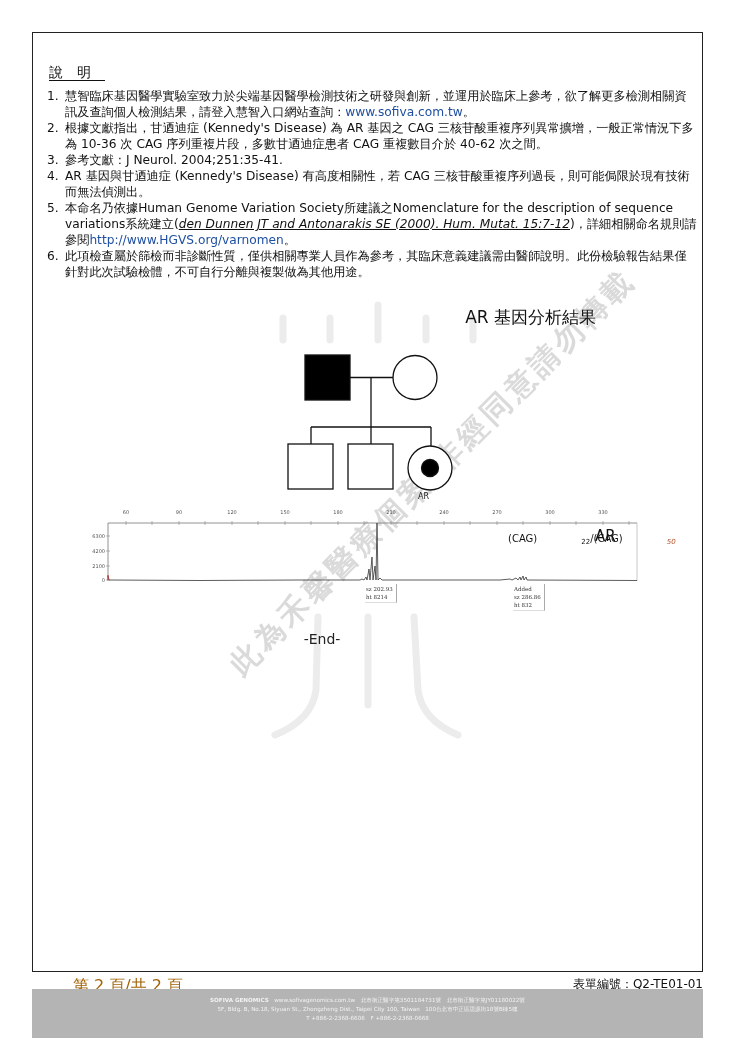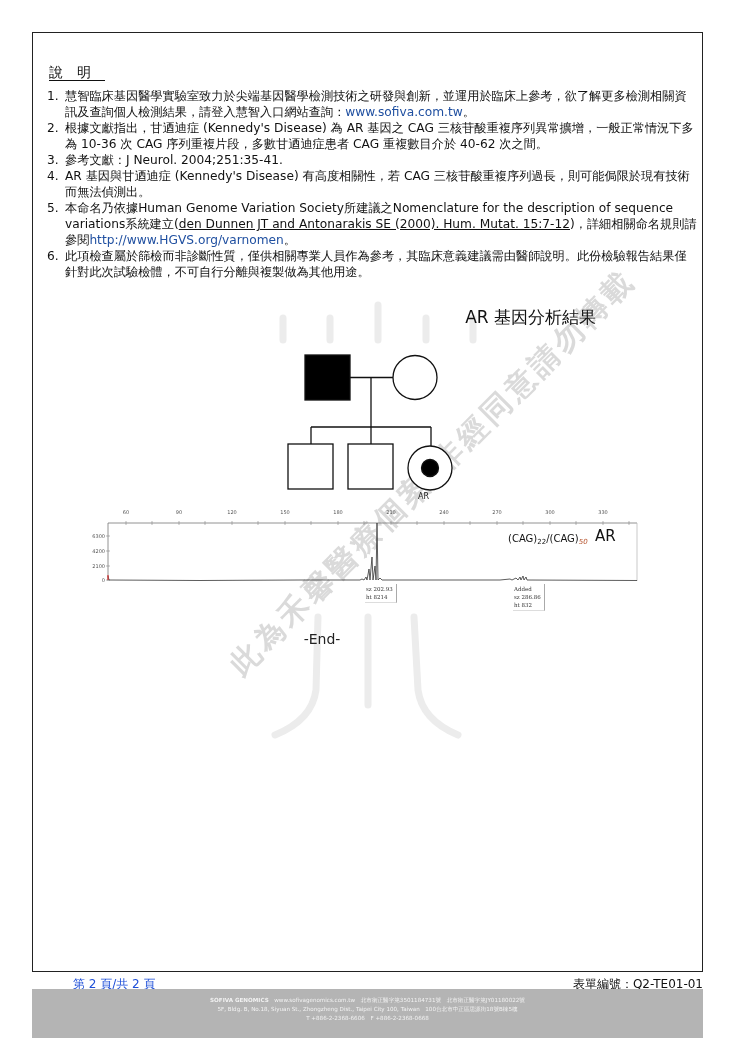--- a/index.html
+++ b/index.html
@@ -15,21 +15,21 @@
     position: absolute; left: 49px; top: 64px; font-size: 14px; letter-spacing: 14px;
     text-decoration: underline; text-underline-offset: 3px; color: #111;
   }
   .notes {
     position: absolute; left: 47px; top: 88px; width: 650px; margin: 0; padding: 0; list-style: none;
     font-size: 12.2px; line-height: 16px; color: #111;
   }
   .notes li { position: relative; padding-left: 18px; }
   .notes .num { position: absolute; left: 0; top: 0; }
   .notes a { color: #1f4fa0; }
-  .notes .ref { text-decoration: underline; text-align: center; }
+  .notes .ref { font-style: italic; text-decoration: underline; text-align: center; }
 
   .result-title {
     position: absolute; left: 0; width: 596px; top: 306px; text-align: right;
     font-size: 17px; color: #111;
   }
 
   
   .wm-shape { position: absolute; left: 0; top: 0; }
   .wm-text {
     position: absolute; left: 165px; top: 480px; width: 480px;
@@ -38,31 +38,31 @@
     letter-spacing: 4px; white-space: nowrap;
   }
 
   .pedigree { position: absolute; left: 0; top: 0; }
   .ar-label { position: absolute; left: 418px; top: 492px; font-size: 8px; color: #222; }
 
   .chart { position: absolute; left: 90px; top: 505px; }
   .tick-x { position: absolute; top: 509px; font-size: 5px; color: #555; transform: translateX(-50%); }
   .tick-y { position: absolute; left: 90px; font-size: 5px; color: #555; width: 15px; text-align: right; }
   .genotype { position: absolute; left: 508px; top: 533px; font-size: 10px; color: #111; }
-  .genotype sub { font-size: 7px; vertical-align: -2px; }
+  .genotype sub { font-size: 7px; vertical-align: -2px; margin-left: 44px; }
   .genotype .sub2 { color: #b5522c; font-style: italic; }
   .gene-label { position: absolute; left: 595px; top: 527px; font-size: 15px; color: #111; }
   .peak-box {
     position: absolute; font-family: "DejaVu Serif", "Liberation Serif", serif;
     font-size: 5.5px; line-height: 8px; color: #333; border-right: 1px solid #aaa; border-bottom: 1px solid #ddd;
     padding: 1px 3px 1px 1px; background: rgba(255,255,255,0.8);
   }
   .end { position: absolute; left: 0; width: 644px; text-align: center; top: 631px; font-size: 14px; color: #222; }
 
-  .page-no { position: absolute; left: 73px; top: 976px; font-size: 12px; color: #1d4ed8; }
+  .page-no { position: absolute; left: 73px; top: 976px; font-size: 16px; color: #a16207; }
   .form-no { position: absolute; right: 33px; top: 976px; font-size: 12px; color: #111; }
   .footer-band {
     position: absolute; left: 32px; top: 989px; width: 671px; height: 49px; background: #b4b4b4;
     color: #f2f2f2; text-align: center; font-size: 5.6px; line-height: 9px; padding-top: 7px; box-sizing: border-box;
   }
   .footer-band b { font-weight: bold; }
 </style>
 </head>
 <body>
 

